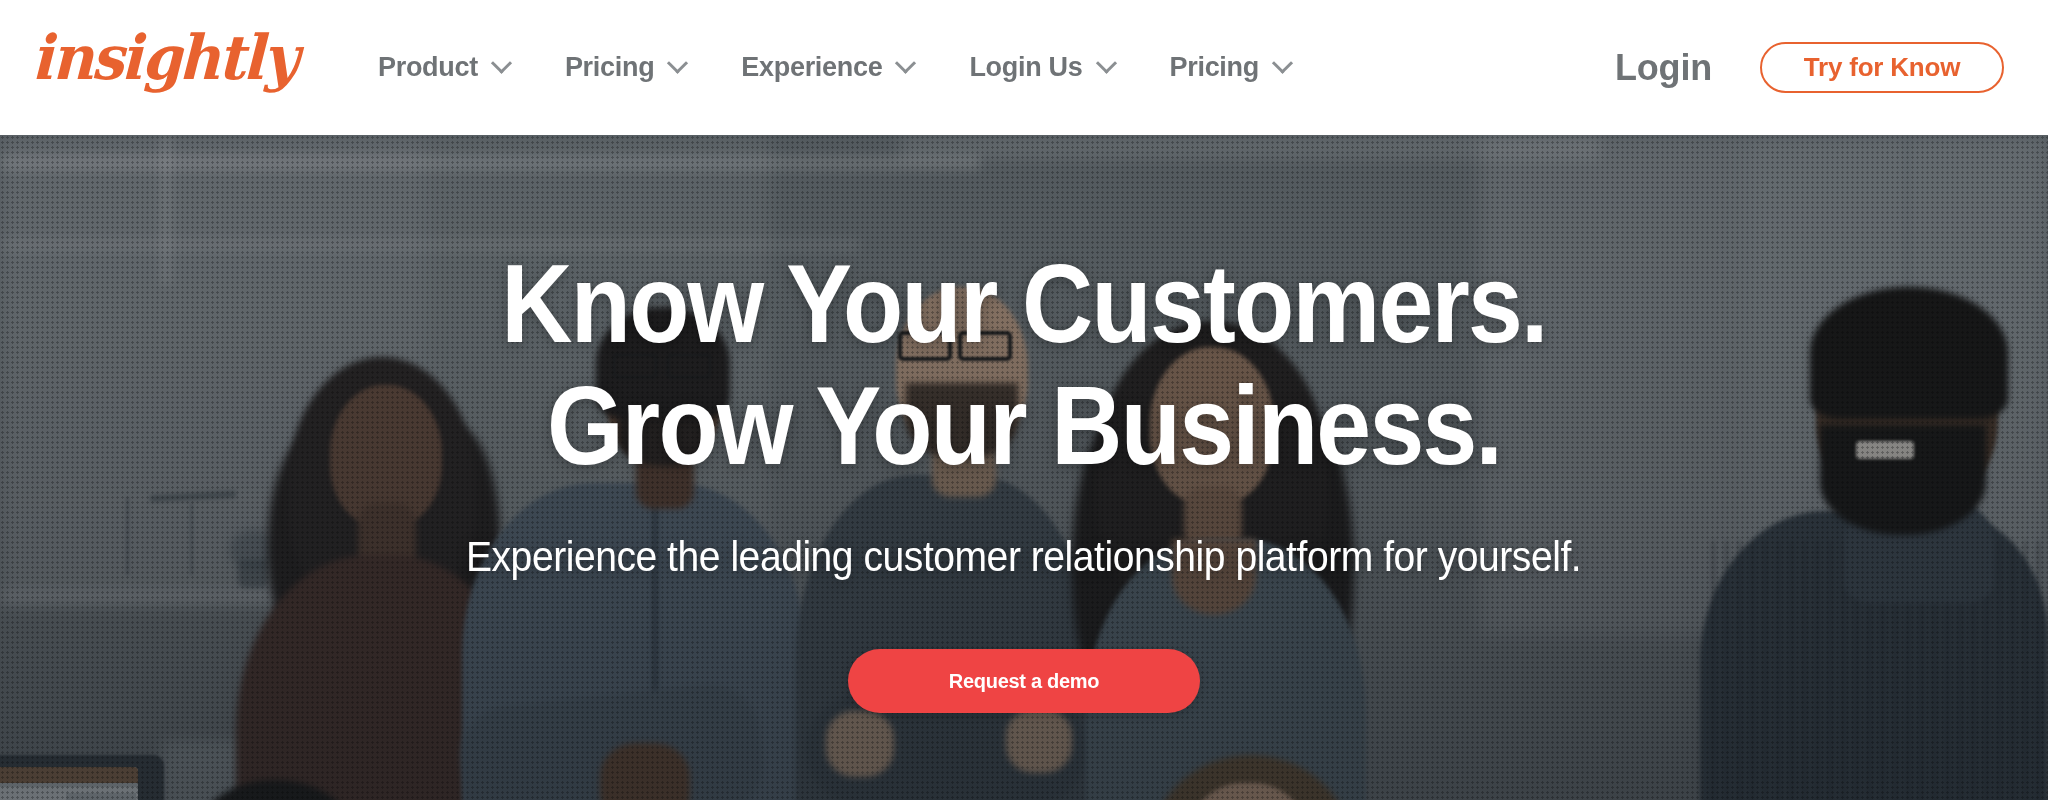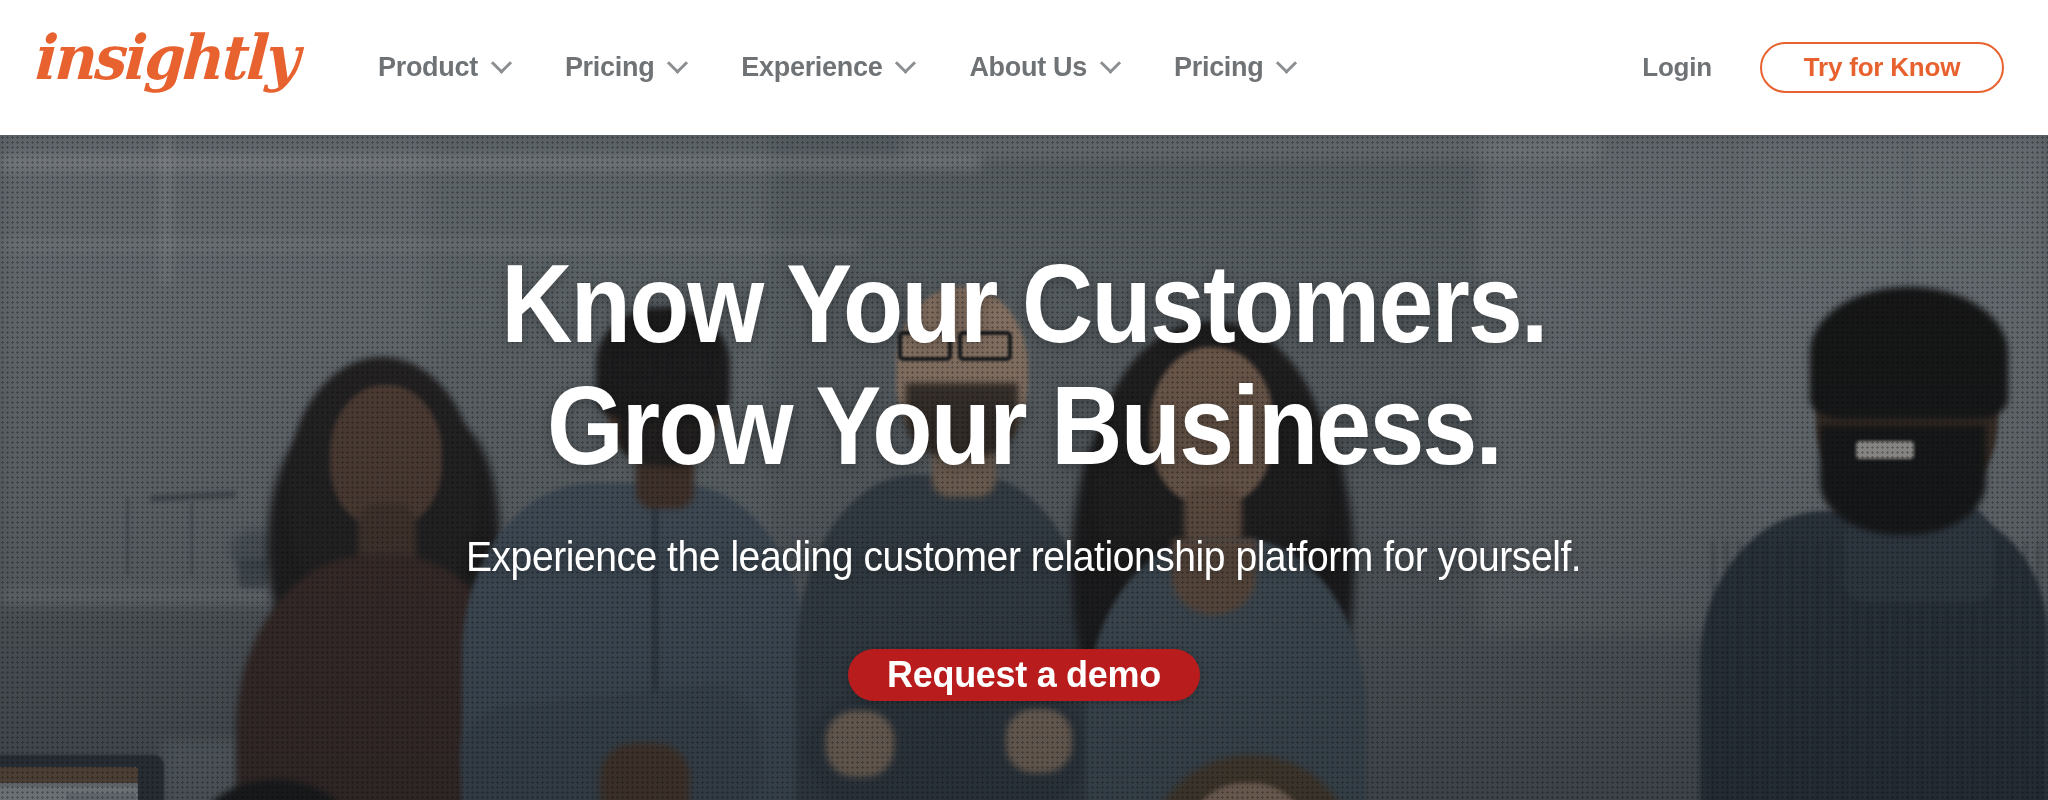--- a/index.html
+++ b/index.html
@@ -69,21 +69,21 @@
     transform:rotate(45deg) translate(-3px,-3px);
   }
 
   
   #header-actions {
     position:absolute; right:44px; top:0;
     height:135px;
     display:flex; align-items:center; gap:0px;
   }
   #login-link {
-    font-size:26px; font-weight:600;
+    font-size:36px; font-weight:600;
     color:#6f7376;
     letter-spacing:-0.2px;
     padding:10px 30px;
     cursor:pointer;
     white-space:nowrap;
   }
   #try-free-btn {
     margin-left:18px;
     display:flex; align-items:center; justify-content:center;
     width:244px; height:51px;
@@ -267,27 +267,27 @@
     color:#ffffff;
     font-size:42px;
     font-weight:400;
     letter-spacing:-0.5px;
     transform:scaleX(0.93);
     text-shadow:0 2px 12px rgba(0,0,0,0.34);
     white-space:nowrap;
   }
   #cta-btn {
     margin-top:68px;
-    width:352px; height:52px;
+    width:352px; height:64px;
     display:flex; align-items:center; justify-content:center;
-    background:#b91c1c;
+    background:#ef4444;
     color:#ffffff;
     border:none; border-radius:34px;
     font-family:"Liberation Sans", sans-serif;
-    font-size:36px;
+    font-size:20px;
     font-weight:600;
     letter-spacing:-0.3px;
     cursor:pointer;
     white-space:nowrap;
     box-shadow:0 2px 10px rgba(0,0,0,0.18);
   }
 </style>
 </head>
 <body>
 
@@ -311,21 +311,21 @@
           <span class="nav-label">Pricing</span>
           <span class="chev"></span>
         </div>
 
         <div class="nav-item">
           <span class="nav-label">Experience</span>
           <span class="chev"></span>
         </div>
 
         <div class="nav-item">
-          <span class="nav-label">About Us</span>
+          <span class="nav-label">Login Us</span>
           <span class="chev"></span>
         </div>
 
         <div class="nav-item">
           <span class="nav-label">Pricing</span>
           <span class="chev"></span>
         </div>
 
       </nav>
 

